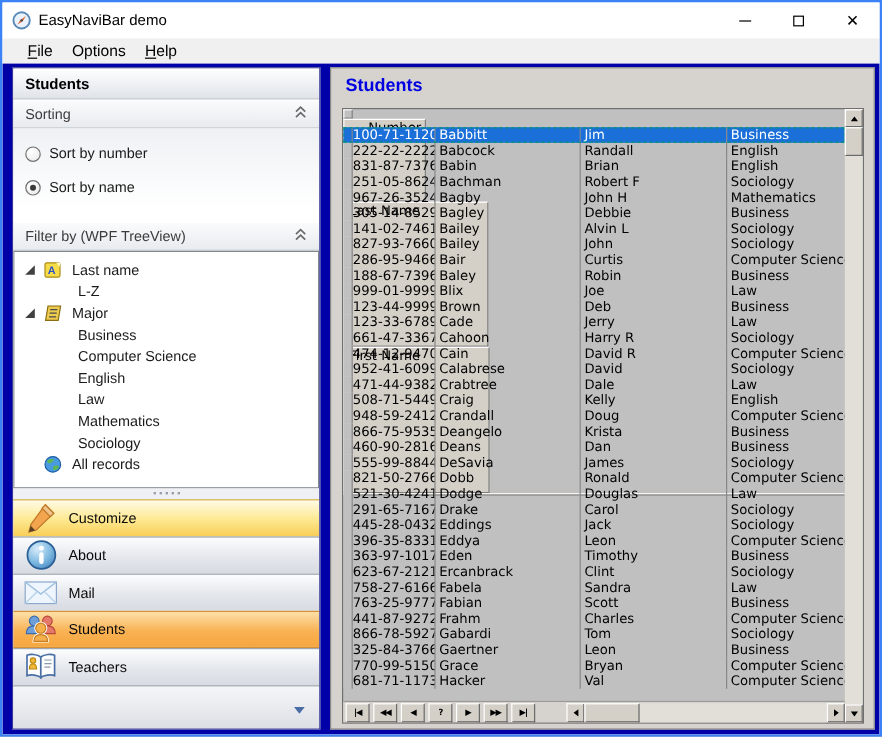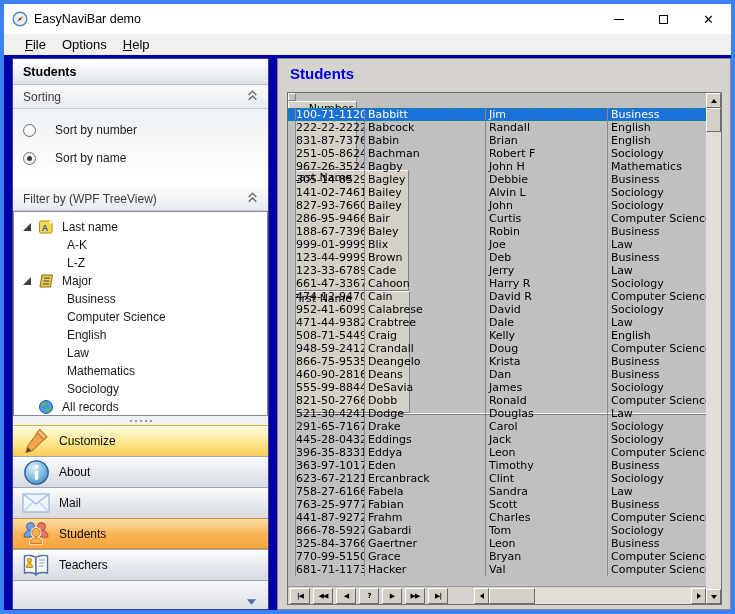--- a/index.html
+++ b/index.html
@@ -1,18 +1,18 @@
 <!DOCTYPE html>
 <html><head>
 <meta charset="utf-8">
 <style>
   * { margin:0; padding:0; box-sizing:border-box; }
   html,body { width:735px; height:614px; background:#555; }
   body { font-family:"Liberation Sans", sans-serif; }
-  .window { width:735px; height:614px; background:#fff; border:4px solid #3b82f6; position:relative; overflow:hidden; }
+  .window { width:735px; height:614px; background:#fff; border:2px solid #3b82f6; position:relative; overflow:hidden; }
 
   
   .titlebar { height:30px; background:#fff; display:flex; align-items:center; padding-left:8px; }
   .app-icon { width:16px; height:16px; display:inline-flex; }
   .title { font-size:12.5px; color:#000; margin-left:6px; flex:1; }
   .caption-buttons { display:flex; height:30px; }
   .cap-btn { width:45px; height:30px; display:flex; align-items:center; justify-content:center; cursor:default; }
   .glyph-min { width:10px; height:1px; background:#000; display:block; }
   .glyph-max { width:9px; height:9px; border:1px solid #000; display:block; }
   .glyph-close { font-size:13px; color:#000; line-height:1; }
@@ -29,21 +29,21 @@
              border:1px solid #3a3a96; display:flex; flex-direction:column; overflow:hidden; }
   .sb-caption { height:26px; flex:0 0 26px; background:linear-gradient(180deg,#ffffff,#dfe3e9);
                 font-size:12.5px; font-weight:bold; color:#000; line-height:26px; padding-left:10px;
                 border-bottom:1px solid #b9bec6; }
   .group-header { height:24px; flex:0 0 24px; background:linear-gradient(180deg,#fafbfc,#e8ebef);
                   border-top:1px solid #fff; border-bottom:1px solid #c8ccd2;
                   display:flex; align-items:center; font-size:12px; color:#3c3c3c; padding:0 10px; }
   .group-header .gh-label { flex:1; }
   .sort-body { height:78px; flex:0 0 78px; background:linear-gradient(180deg,#eef1f4 0%,#ffffff 85%);
                padding:12px 0 0 10px; }
-  .radio-row { display:flex; align-items:center; height:18px; margin-bottom:10px; font-size:12px; color:#1a1a1a;gap:12px; }
+  .radio-row { display:flex; align-items:center; height:18px; margin-bottom:10px; font-size:12px; color:#1a1a1a; }
   .radio { width:13px; height:13px; border:1px solid #707070; border-radius:50%;
            background:radial-gradient(circle at 35% 30%, #ffffff, #e8e8e8); margin-right:7px; position:relative; }
   .radio.checked::after { content:""; position:absolute; left:3px; top:3px; width:5px; height:5px;
                           border-radius:50%; background:#3a3a3a; }
   .tree-wrap { flex:1 1 auto; background:#fff; border:1px solid #828790; margin:0; padding:6px 2px 2px 2px; overflow:hidden; }
   .tree-row { height:18px; display:flex; align-items:center; font-size:12px; color:#1a1a1a; }
   .tree-row .expander { width:0; height:0; border-left:8px solid transparent; border-bottom:8px solid #404040;
                         margin-left:7px; margin-right:0; flex:0 0 auto; }
   .tree-row .t-icon { width:16px; height:16px; display:inline-flex; margin-left:7px; flex:0 0 auto; }
   .tree-row .t-label { margin-left:8px; white-space:nowrap; }
@@ -176,23 +176,20 @@
               <span class="t-icon">
                 <svg width="16" height="16" viewBox="0 0 16 16">
                   <rect x="1.5" y="2" width="12.5" height="12" rx="1.5" fill="#f7dc4a" stroke="#ab8c16"></rect>
                   <path d="M10.5 2 L14 5.5 L14 2 Z" fill="#fff6bd"></path>
                   <text x="7" y="11.5" font-size="9" font-weight="bold" fill="#2a52c8" font-family="Liberation Sans, sans-serif" text-anchor="middle">A</text>
                 </svg>
               </span>
               <span class="t-label">Last name</span>
             </div>
             <div class="tree-row child">
-              <span class="t-label" style="margin-left: 0px;">A-K</span>
-            </div>
-            <div class="tree-row child">
               <span class="t-label" style="margin-left: 0px;">L-Z</span>
             </div>
             <div class="tree-row">
               <span class="expander"></span>
               <span class="t-icon">
                 <svg width="16" height="16" viewBox="0 0 16 16">
                   <path d="M4 2 L14.5 2 L12.5 14 L2 14 Z" fill="#eccb4e" stroke="#8a6d10"></path>
                   <path d="M5.8 5 h6 M5.3 8 h6 M4.8 11 h6" stroke="#4a4a4a" stroke-width="1.1" fill="none"></path>
                 </svg>
               </span>

